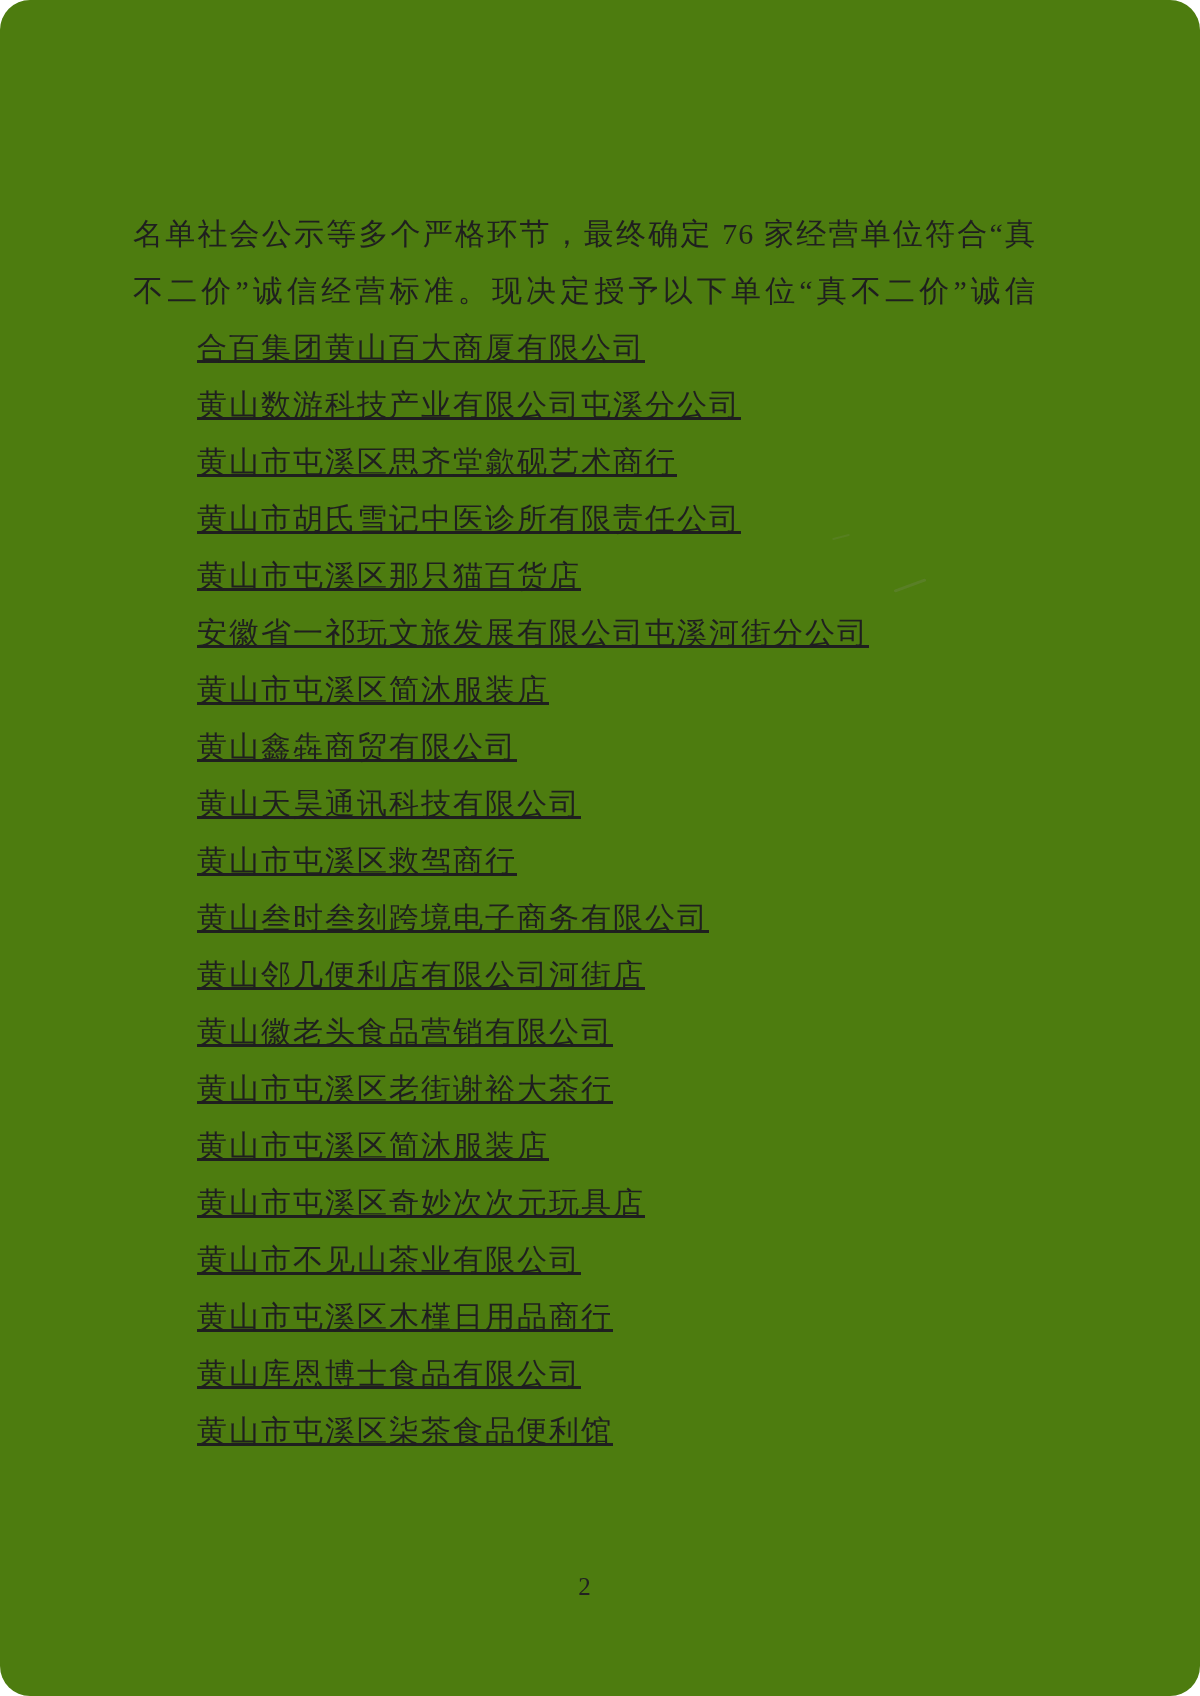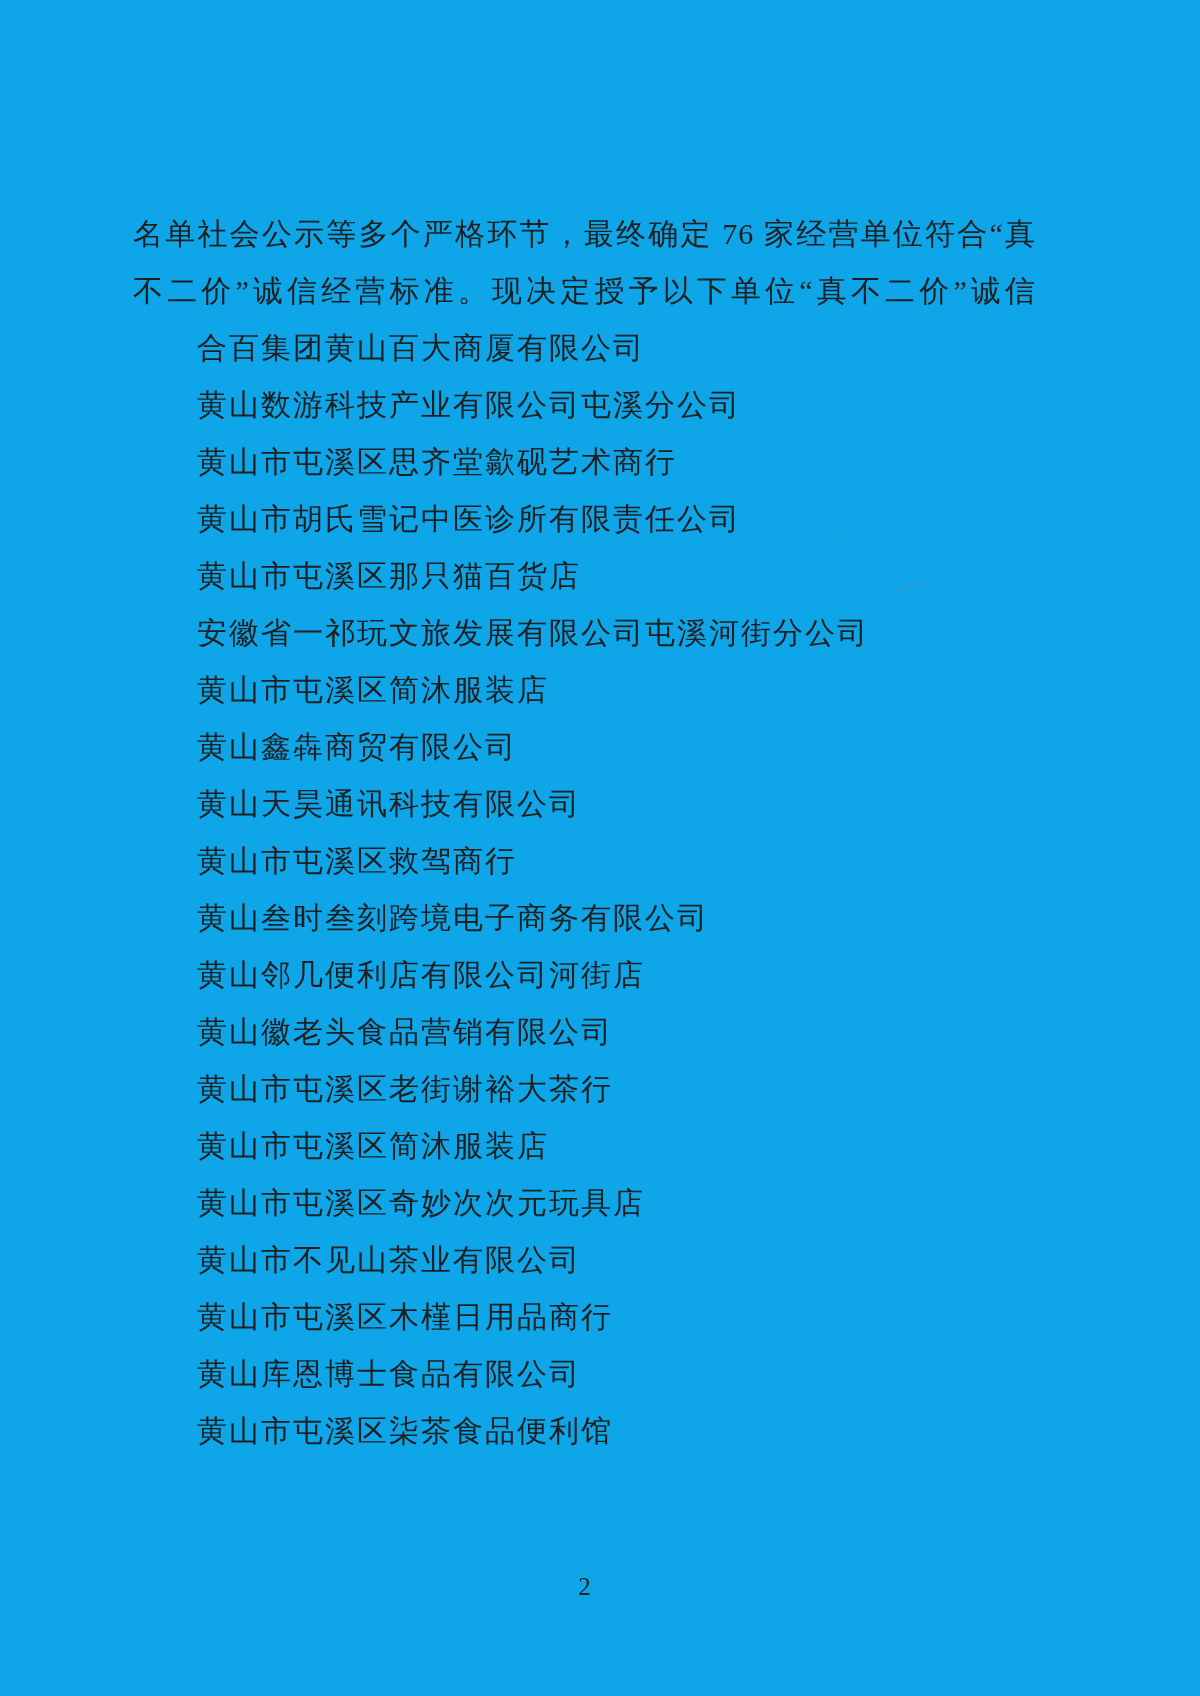--- a/index.html
+++ b/index.html
@@ -4,24 +4,25 @@
 <style>
   html, body {
     margin: 0;
     padding: 0;
     background: #ffffff;
   }
   .page {
     position: relative;
     width: 1200px;
     height: 1696px;
-    background: #0ea5e9;
+    background: #4d7c0f;
     overflow: hidden;
     font-family: "Liberation Serif", "DejaVu Serif", serif;
     color: #1f1f1f;
+    border-radius: 30px;
   }
   .content {
     position: absolute;
     left: 133px;
     top: 205px;
     width: 903px;
   }
   .para-line {
     font-size: 30px;
     line-height: 57px;
@@ -37,20 +38,21 @@
   .company-list {
     margin: 0;
     padding: 0;
   }
   .company {
     font-size: 30px;
     line-height: 57px;
     letter-spacing: 2px;
     padding-left: 64px;
     white-space: nowrap;
+    text-decoration: underline;
   }
   .page-num {
     position: absolute;
     left: 133px;
     top: 1572px;
     width: 903px;
     text-align: center;
     font-size: 25px;
     line-height: 30px;
     color: #222;

